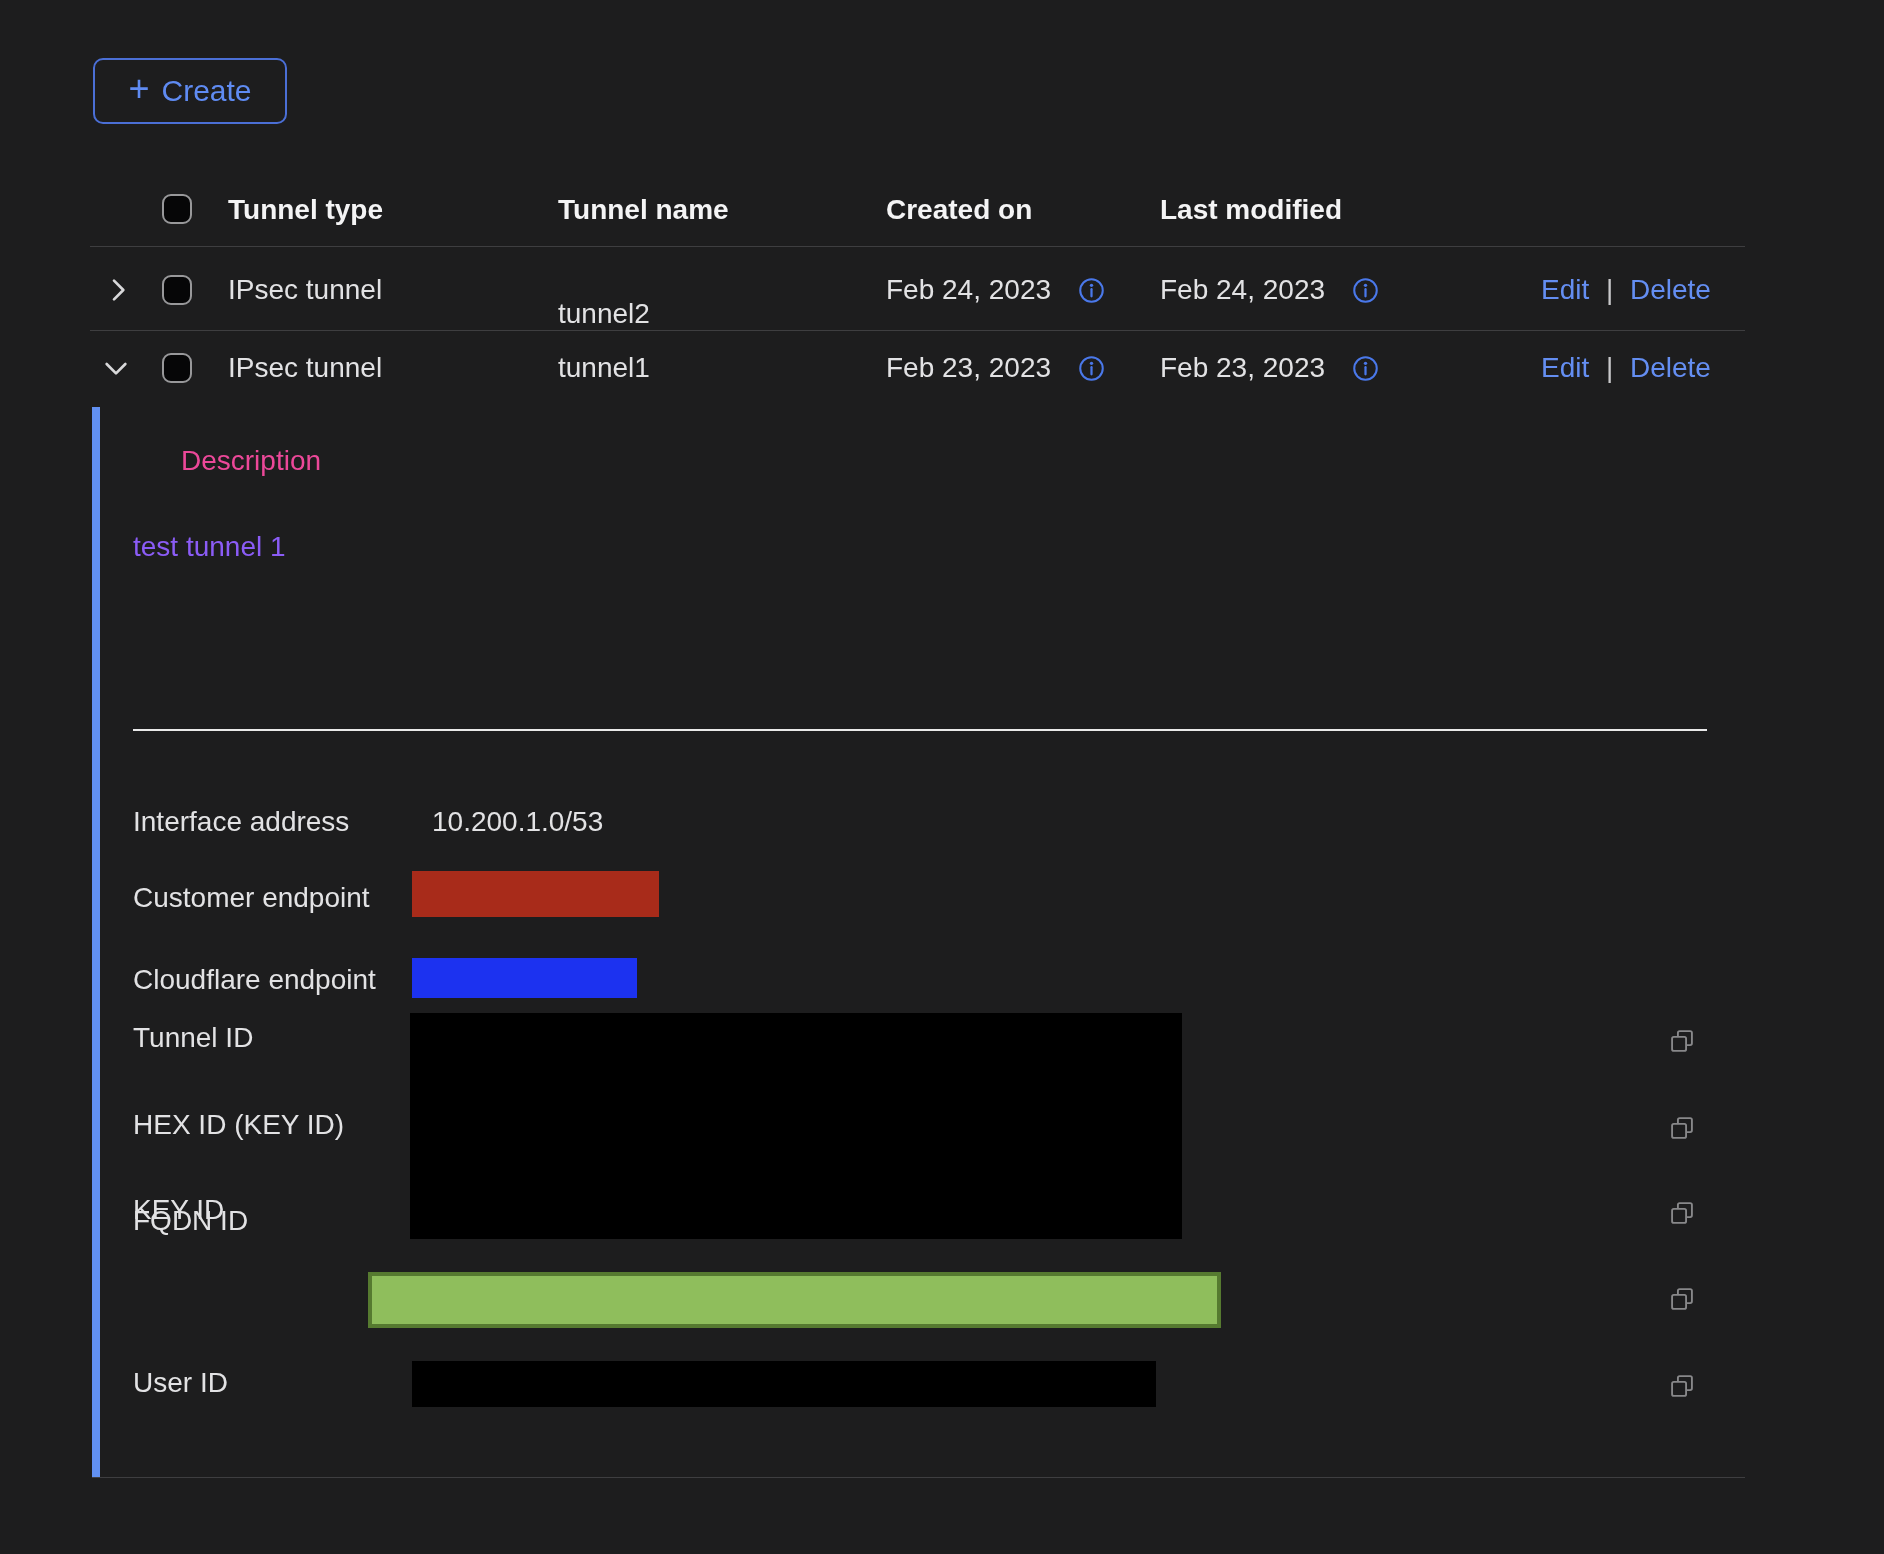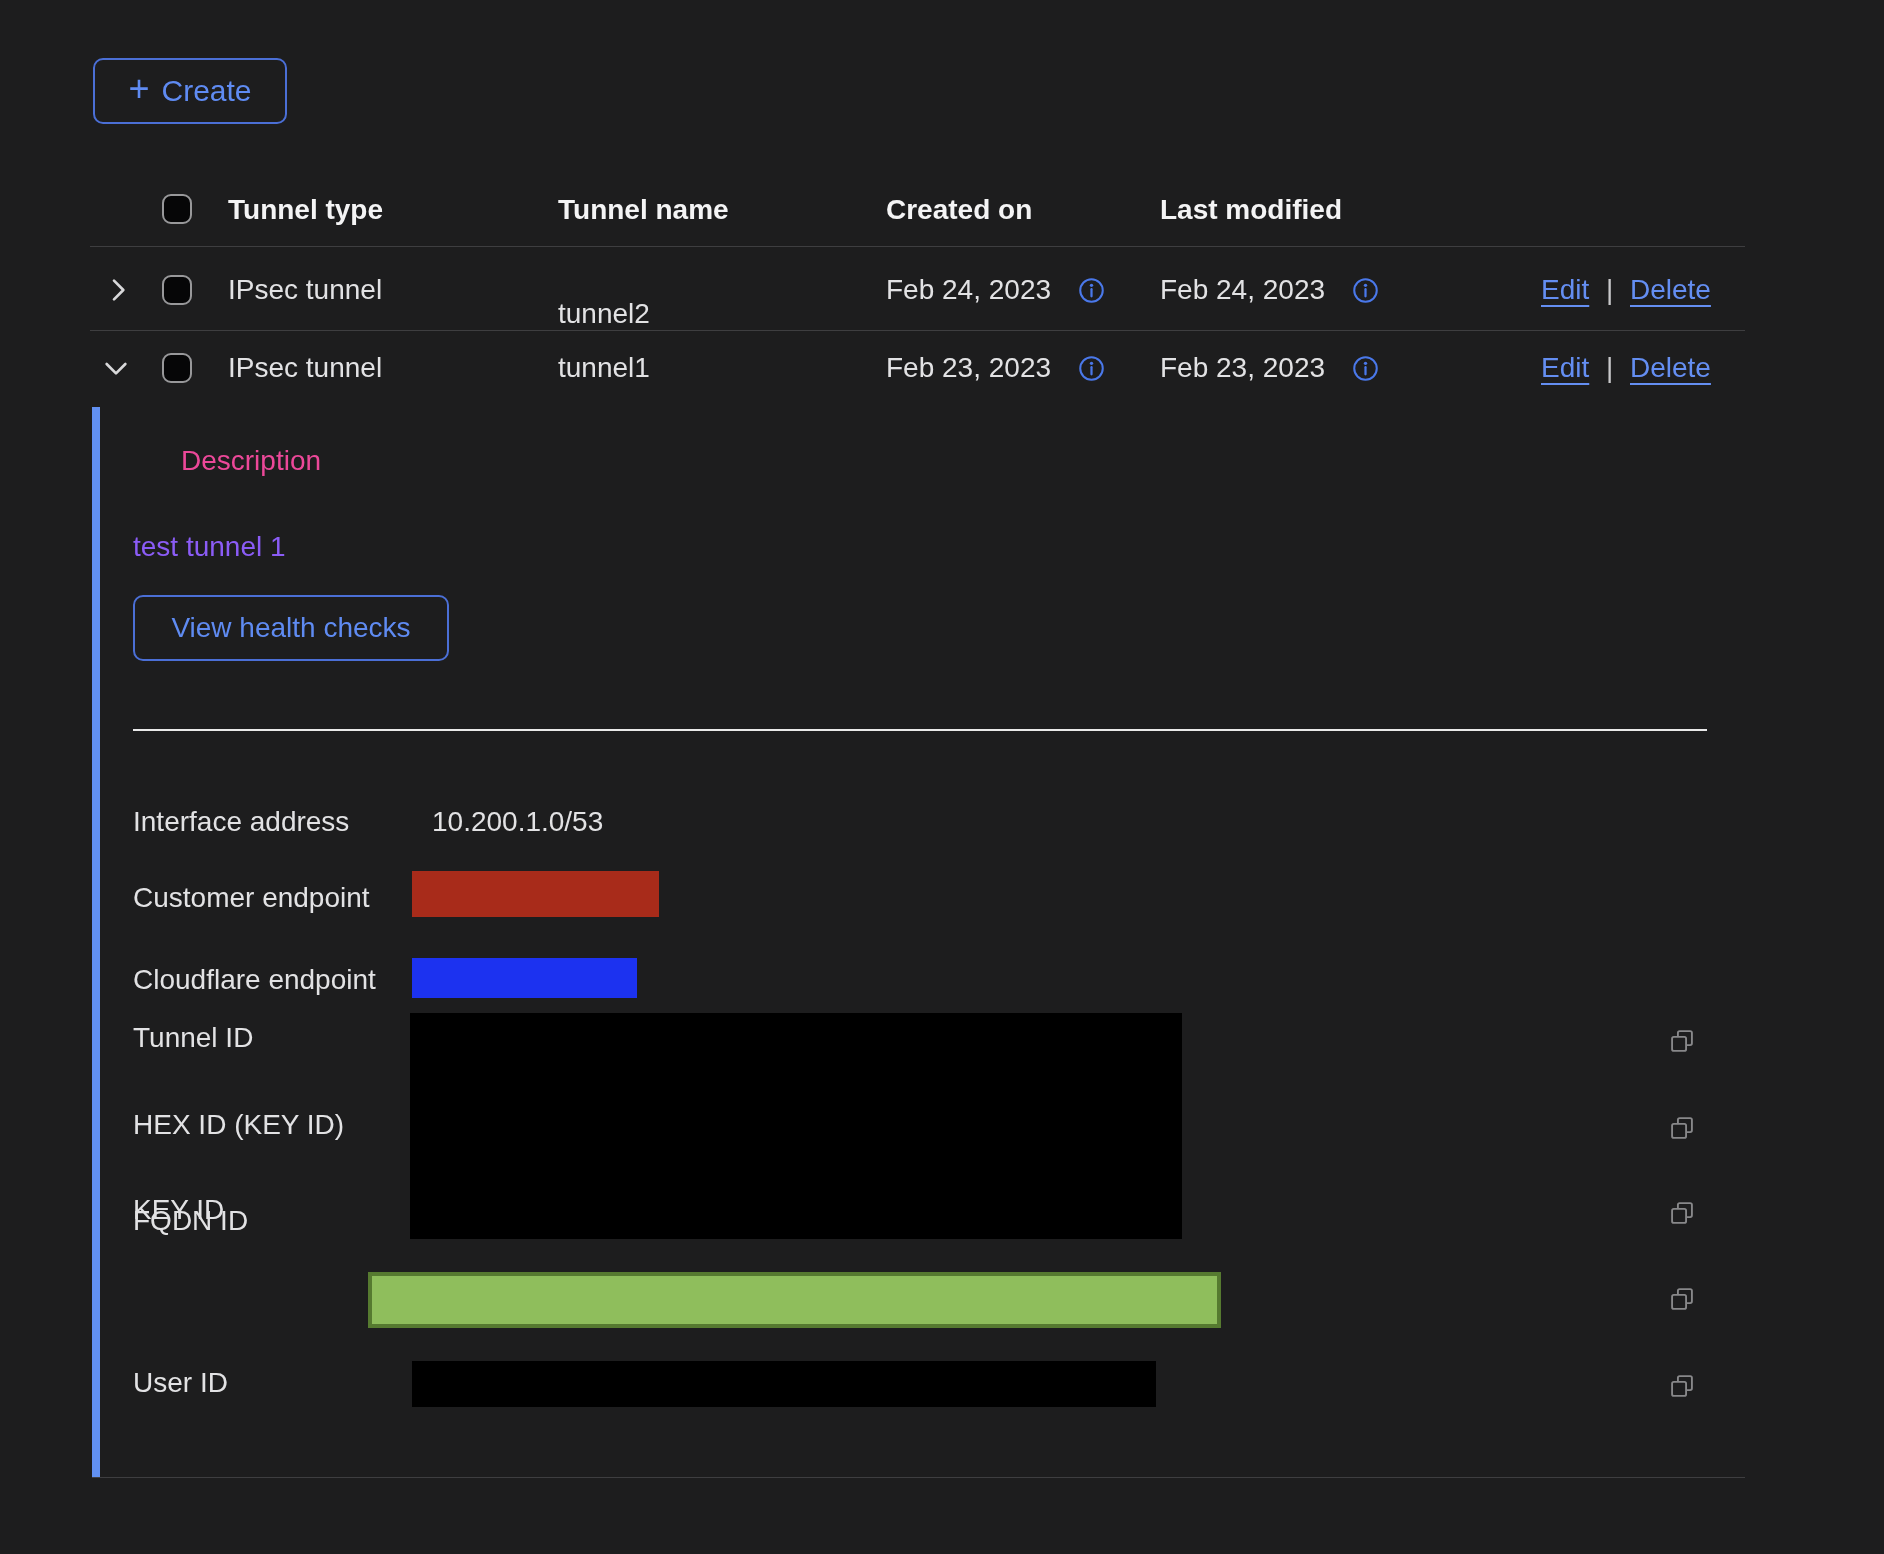--- a/index.html
+++ b/index.html
@@ -24,21 +24,21 @@
   }
   .btn-outline .plus { font-size:36px; font-weight:300; line-height:30px; transform: translateY(-2px); }
   .btn-outline .lbl { font-size:30px;text-align:right; }
   .divider { background:#3e3e40; height:1px; }
   .checkbox {
     width:30px; height:30px; border-radius:9px;
     border: 2.5px solid #98989a; background:#060607; cursor:pointer;
   }
   .link {
     font-size:28px; line-height:34px; color:#648ef2; cursor:pointer;
-    text-decoration: underline; text-underline-offset: 6px; text-decoration-thickness: 2px;
+    text-underline-offset: 6px; text-decoration-thickness: 2px;
   }
   .pipe { color:#c9c9cb; font-size:28px; line-height:34px; }
   .icon-btn { cursor:pointer; }
   .accent-bar { width:8px; background:#6190f2; }
   .redact { position:absolute; }
   .red-bar   { background:#a82b1a; }
   .blue-bar  { background:#1c32f0; }
   .black-bar { background:#000000; }
   .green-bar { background:#8fbe5c; border:4px solid #567a30; }
   .wdivider { background:#e9e9e9; height:2px; }
@@ -115,23 +115,20 @@
   </div>
   <div class="link abs" style="left:1541px; top:351px;">Edit</div>
   <div class="pipe abs" style="left:1606px; top:351px;">|</div>
   <div class="link abs" style="left:1630px; top:351px;">Delete</div>
 
   <div class="accent-bar abs" style="left:92px; top:407px; height:1071px;"></div>
 
   <div class="t abs" style="left:133px; top:444px; color:#ec4899;margin-left:48px;">Description</div>
   <div class="t muted abs" style="left:133px; top:530px;">test tunnel 1</div>
 
-  <button class="btn-outline abs" style="left:133px; top:595px; width:316px; height:66px;">
-    <span class="lbl" style="font-size:28px;">View health checks</span>
-  </button>
 
   <div class="wdivider abs" style="left:133px; top:729px; width:1574px;"></div>
 
   <div class="t abs" style="left:133px; top:805px;">Interface address</div>
   <div class="t abs" style="left:432px; top:805px;">10.200.1.0/53</div>
 
   <div class="t abs" style="left:133px; top:881px;">Customer endpoint</div>
   <div class="redact red-bar" style="left:412px; top:871px; width:247px; height:46px;"></div>
 
   <div class="t abs" style="left:133px; top:963px;">Cloudflare endpoint</div>

